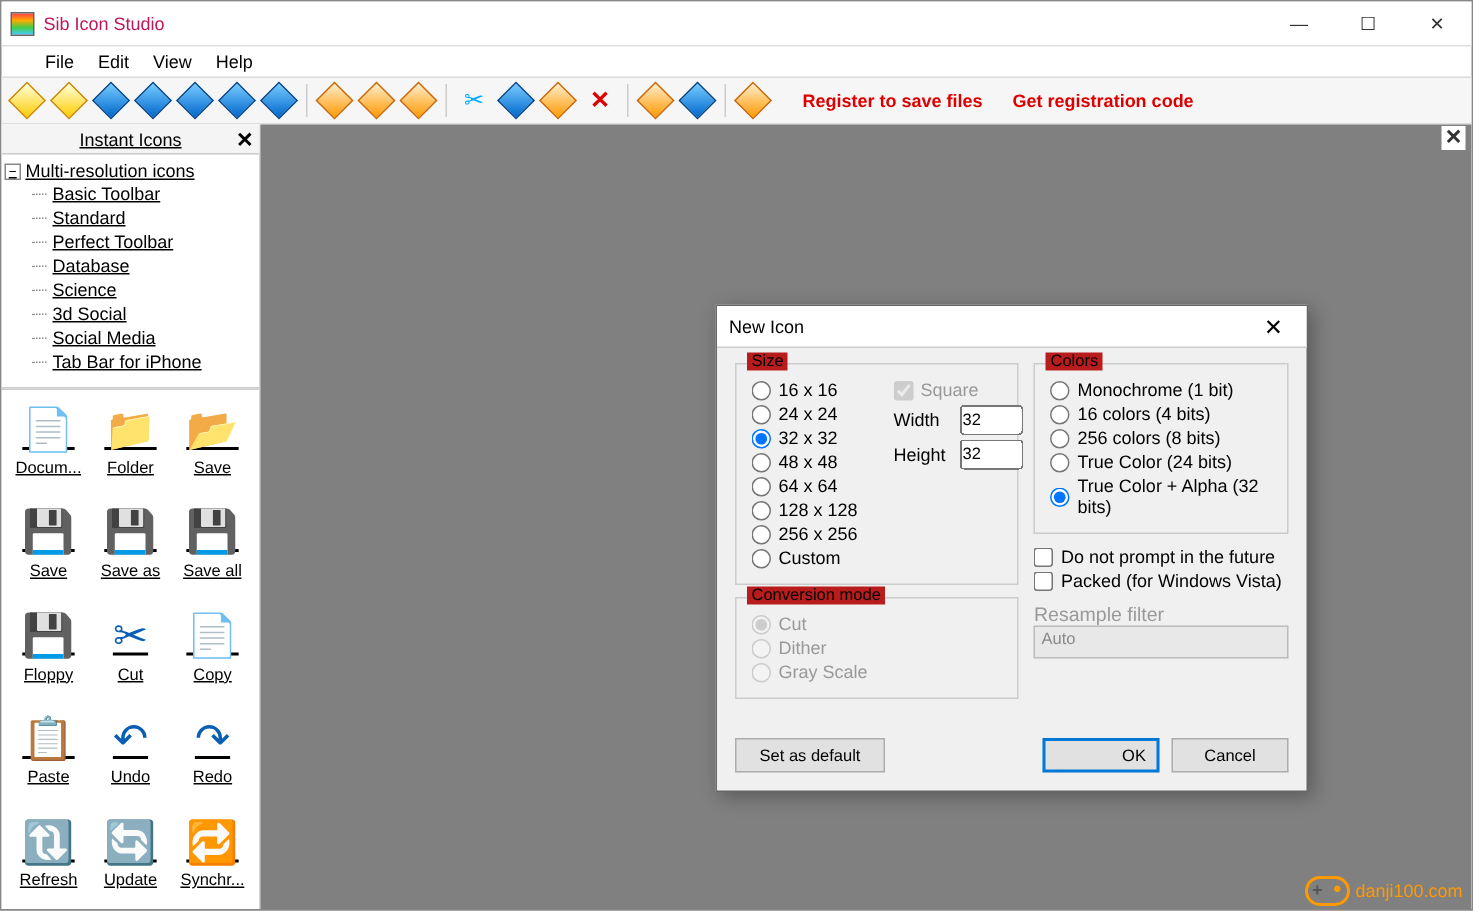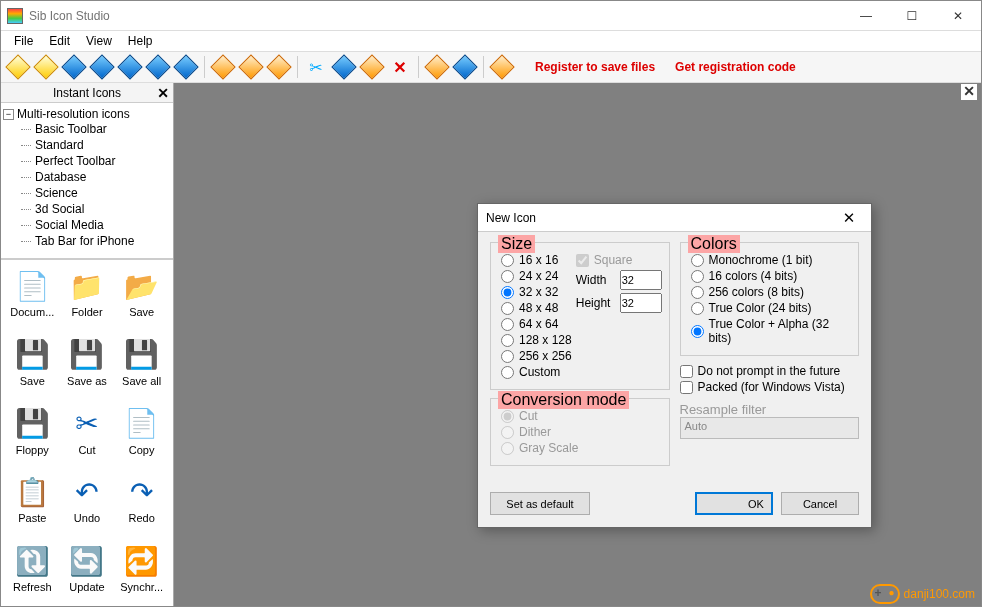--- a/index.html
+++ b/index.html
@@ -1,41 +1,41 @@
 <!DOCTYPE html>
 <html><head>
 <meta charset="utf-8">
 <style>
 * { box-sizing: border-box; margin: 0; padding: 0; font-family: "Segoe UI", Tahoma, sans-serif; font-size: 12px; }
 body { background: #fff; width: 982px; height: 607px; overflow: hidden; position: relative; border: 1px solid #888; }
 
 
 .titlebar { height: 30px; display: flex; align-items: center; padding-left: 6px; background: #fff; border-bottom: 1px solid #ddd; }
 .titlebar .app-icon { width: 16px; height: 16px; background: linear-gradient(#f44,#fa0,#4c4,#4cf); border: 1px solid #666; margin-right: 6px; }
-.titlebar .title { flex: 1; color: #737373; }
+.titlebar .title { flex: 1; color: #be185d; }
 .titlebar .win-btns { display: flex; }
 .titlebar .win-btn { width: 46px; height: 30px; display: flex; align-items: center; justify-content: center; color: #333; }
 
 
-.menubar { height: 20px; display: flex; align-items: center; padding-left: 6px; gap: 2px; }
+.menubar { height: 20px; display: flex; align-items: center; padding-left: 22px; gap: 2px; }
 .menubar .menu-item { padding: 2px 7px; cursor: default; }
 
 
 .toolbar { height: 32px; border-top: 1px solid #ddd; border-bottom: 1px solid #ddd; display: flex; align-items: center; padding: 0 4px; gap: 2px; background: #f6f6f6; }
 .toolbar .tbtn { width: 26px; height: 26px; display: flex; align-items: center; justify-content: center; border-radius: 2px; }
 .toolbar .sep { width: 1px; height: 22px; background: #ccc; margin: 0 3px; }
 .toolbar .reg-text { color: #d00; font-weight: bold; margin-left: 18px; cursor: pointer; }
 .diamond { width: 18px; height: 18px; transform: rotate(45deg); background: linear-gradient(135deg,#7cf,#06c); border: 1px solid #048; }
 .diamond.yellow { background: linear-gradient(135deg,#ffd,#fc0); border-color: #c80; }
 .diamond.orange { background: linear-gradient(135deg,#fec,#f90); border-color: #c60; }
 .toolbar .scissors { font-size: 16px; color: #0af; }
 .toolbar .xmark { font-size: 16px; color: #d00; font-weight: bold; }
 
 
-.main { display: flex; height: calc(607px - 30px - 20px - 32px); }
+.main { display: flex; height: calc(607px - 30px - 20px - 32px); text-decoration: underline; }
 .left-panel { width: 173px; border-right: 1px solid #aaa; display: flex; flex-direction: column; background: #fff; }
 .panel-header { height: 20px; border-bottom: 1px solid #ccc; display: flex; align-items: center; justify-content: center; position: relative; font-size: 12px; background: #f4f4f4; }
 .panel-header .close-x { position: absolute; right: 4px; font-size: 14px; font-weight: bold; cursor: pointer; }
 
 .tree { padding: 4px 2px; border-bottom: 1px solid #ccc; height: 156px; overflow: hidden; }
 .tree-root { display: flex; align-items: center; gap: 3px; cursor: default; }
 .tree-root .expander { width: 11px; height: 11px; border: 1px solid #888; display: flex; align-items: center; justify-content: center; font-size: 9px; line-height: 1; }
 .tree-children { margin-left: 18px; }
 .tree-item { padding: 1px 0 1px 14px; cursor: default; position: relative; }
 .tree-item::before { content: ""; position: absolute; left: 0; top: 8px; width: 10px; border-top: 1px dotted #888; }
@@ -49,21 +49,21 @@
 .canvas-area { flex: 1; background: #808080; position: relative; }
 .canvas-area .canvas-close { position: absolute; right: 4px; top: 1px; font-size: 14px; font-weight: bold; color: #333; cursor: pointer; background: #fff; width: 16px; height: 16px; text-align: center; line-height: 14px; }
 
 
 .dialog { position: absolute; left: 303px; top: 120px; width: 395px; background: #f0f0f0; border: 1px solid #666; box-shadow: 3px 3px 12px rgba(0,0,0,0.3); }
 .dialog-title { height: 28px; display: flex; align-items: center; padding: 0 8px; background: #fff; border-bottom: 1px solid #ccc; }
 .dialog-title .t { flex: 1; }
 .dialog-title .dclose { width: 28px; height: 28px; display: flex; align-items: center; justify-content: center; font-size: 15px; cursor: pointer; }
 .dialog-body { padding: 10px 12px; }
 .groupbox { border: 1px solid #ccc; padding: 8px 8px 8px 10px; margin-bottom: 8px; position: relative; }
-.groupbox .legend { position: absolute; top: -8px; left: 7px; background: #fca5a5; padding: 0 3px; font-size: 16px; }
+.groupbox .legend { position: absolute; top: -8px; left: 7px; background: #b91c1c; padding: 0 3px; font-size: 11px; }
 .two-col { display: flex; gap: 10px; }
 .two-col > div { flex: 1; }
 .radio-row, .check-row { display: flex; align-items: center; gap: 5px; margin: 2px 0; font-size: 11px; cursor: default; }
 .radio-row input, .check-row input { margin: 0; }
 .radio-row.disabled, .check-row.disabled, .disabled { color: #999; }
 .dim-row { display: flex; align-items: center; gap: 6px; margin: 3px 0; font-size: 11px; }
 .dim-row input[type=number] { width: 42px; height: 20px; font-size: 11px; }
 .select-box { width: 100%; height: 22px; background: #e8e8e8; border: 1px solid #bbb; padding: 2px 4px; color: #888; font-size: 11px; }
 .dialog-buttons { display: flex; justify-content: space-between; padding: 8px 12px 12px; }
 .dialog-buttons .right { display: flex; gap: 8px; }
@@ -248,21 +248,21 @@
     <div class="dialog">
       <div class="dialog-title">
         <span class="t">New Icon</span>
         <span class="dclose">✕</span>
       </div>
       <div class="dialog-body">
         <div class="two-col">
           <div>
             <div class="groupbox">
               <span class="legend">Size</span>
-              <div style="display:flex; gap:4px;">
+              <div style="display:flex; gap:24px;">
                 <div id="size-radios" style="flex:0 0 auto;">
                     <label class="radio-row">
                       <input type="radio" name="sz" style="">
                       <span>16 x 16</span>
                     </label>
                     <label class="radio-row">
                       <input type="radio" name="sz" style="">
                       <span>24 x 24</span>
                     </label>
                     <label class="radio-row">

